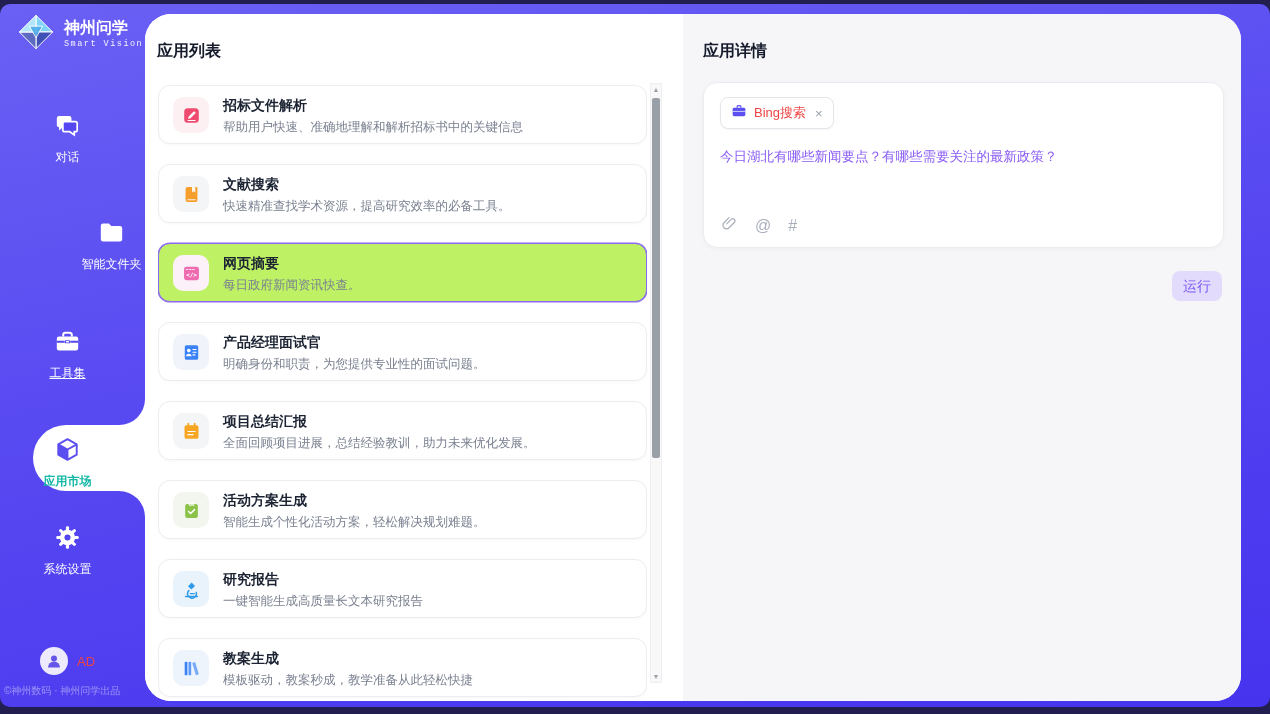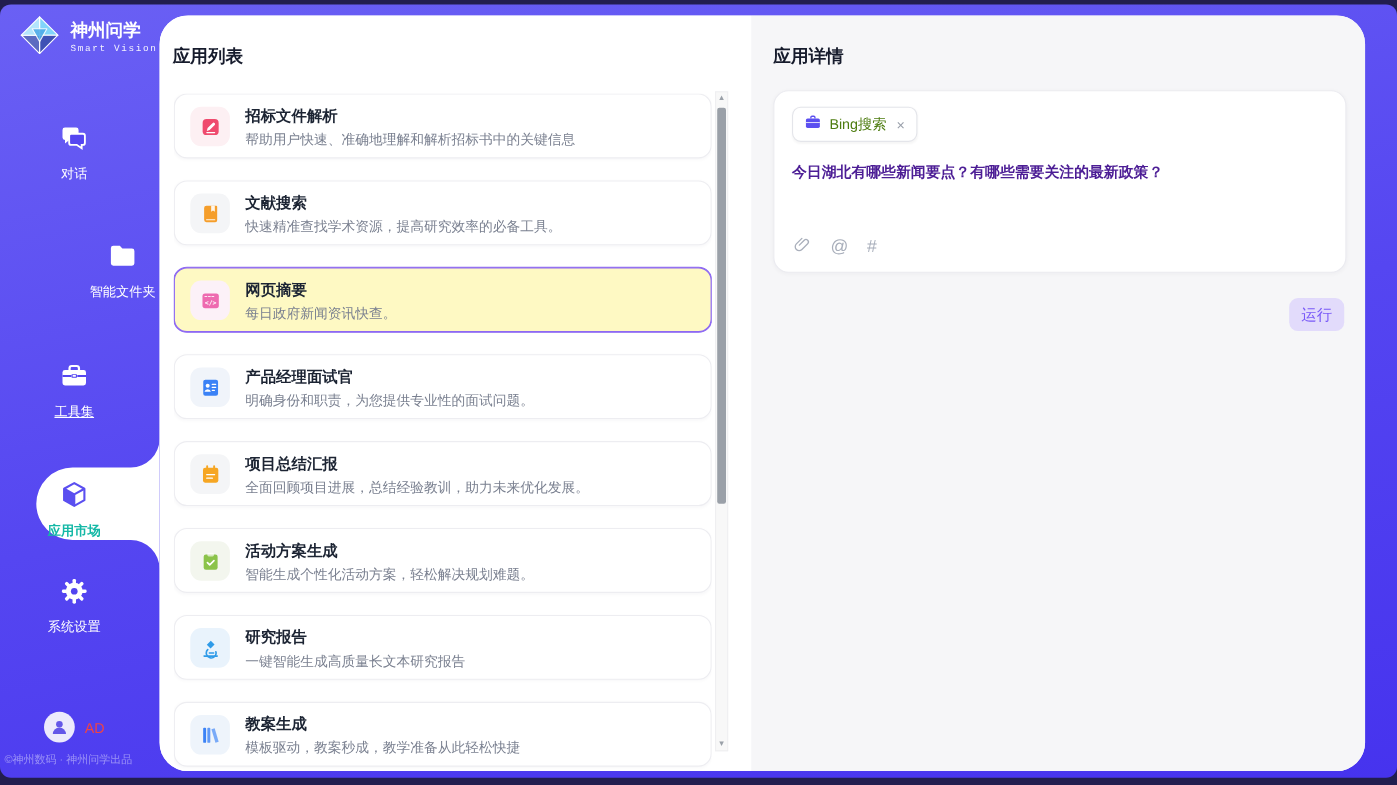--- a/index.html
+++ b/index.html
@@ -24,38 +24,38 @@
   .content{position:absolute;left:145px;top:14px;width:1096px;height:687px;border-radius:26px;
            overflow:hidden;display:flex;background:#fff;}
   .list-panel{position:relative;width:538px;background:#fff;flex:none;}
   .detail-panel{position:relative;flex:1;background:#f6f6f8;}
   .panel-title{position:absolute;left:12px;top:27px;font-size:16px;font-weight:bold;color:#161b2c;}
   .detail-panel .panel-title{left:20px;}
   
   .app-list{position:absolute;left:13px;top:71px;width:489px;bottom:0;overflow:hidden;}
   .app-item{box-sizing:border-box;height:59px;margin-bottom:20px;padding:11px 14px;display:flex;align-items:flex-start;
             background:#fff;border:1px solid #ededf1;border-radius:12px;box-shadow:0 1px 3px rgba(20,20,60,.03);cursor:pointer;}
-  .app-item.selected{background:#fef9c3;border-color:#8d68f3;box-shadow:0 0 0 .6px #8d68f3;}
+  .app-item.selected{background:#bef264;border-color:#8d68f3;box-shadow:0 0 0 .6px #8d68f3;}
   .app-icon{width:36px;height:36px;border-radius:10px;background:#f3f4f7;flex:none;margin-right:14px;
             display:flex;align-items:center;justify-content:center;}
   .app-item-title{font-size:14px;font-weight:bold;color:#1c2433;line-height:17px;}
   .app-item-desc{font-size:12.5px;color:#7a8090;margin-top:6px;line-height:15px;white-space:nowrap;}
   
   .scrollbar{position:absolute;left:505px;top:69px;width:12px;height:600px;background:#f8f8f8;border:1px solid #efeff1;box-sizing:border-box;}
   .sb-arrow{position:absolute;left:0;width:10px;text-align:center;font-size:7px;color:#9aa0a8;cursor:pointer;}
   .sb-up{top:2px;} .sb-down{bottom:2px;}
   .sb-thumb{position:absolute;left:1px;top:14px;width:8px;height:360px;background:#9aa0a8;border-radius:2px;cursor:pointer;}
   
   .composer-card{position:absolute;left:20px;top:68px;width:519px;height:164px;background:#fff;
                  border:1px solid #ebebf0;border-radius:14px;box-shadow:0 1px 4px rgba(20,20,60,.04);}
   .tool-tag{position:absolute;left:16px;top:14px;height:30px;display:inline-flex;align-items:center;gap:7px;
             padding:0 10px;background:#fff;border:1px solid #e4e5ea;border-radius:8px;box-shadow:0 1px 2px rgba(0,0,0,.04);cursor:pointer;}
-  .tool-tag-label{font-size:13px;color:#4d7c0f;}
+  .tool-tag-label{font-size:13px;color:#ef4444;}
   .tag-close{font-size:13px;color:#9aa0ab;margin-left:2px;cursor:pointer;}
-  .query-text{position:absolute;left:16px;top:64px;right:16px;font-size:13.5px;color:#4c1d95;line-height:19px;cursor:text;font-weight:bold;}
+  .query-text{position:absolute;left:16px;top:64px;right:16px;font-size:13.5px;color:#8b5cf6;line-height:19px;cursor:text;}
   .composer-icons{position:absolute;left:17px;bottom:12px;display:flex;align-items:center;gap:17px;color:#a9afbb;}
   .ci{font-size:16px;line-height:17px;cursor:pointer;}
   .run-btn{position:absolute;right:19px;top:257px;width:50px;height:30px;border-radius:8px;background:#e2dbfb;
            color:#7a5af8;font-size:14px;text-align:center;line-height:30px;cursor:pointer;}
 </style>
 </head>
 <body>
 
 <div class="stage">
   <div class="frame"></div>

